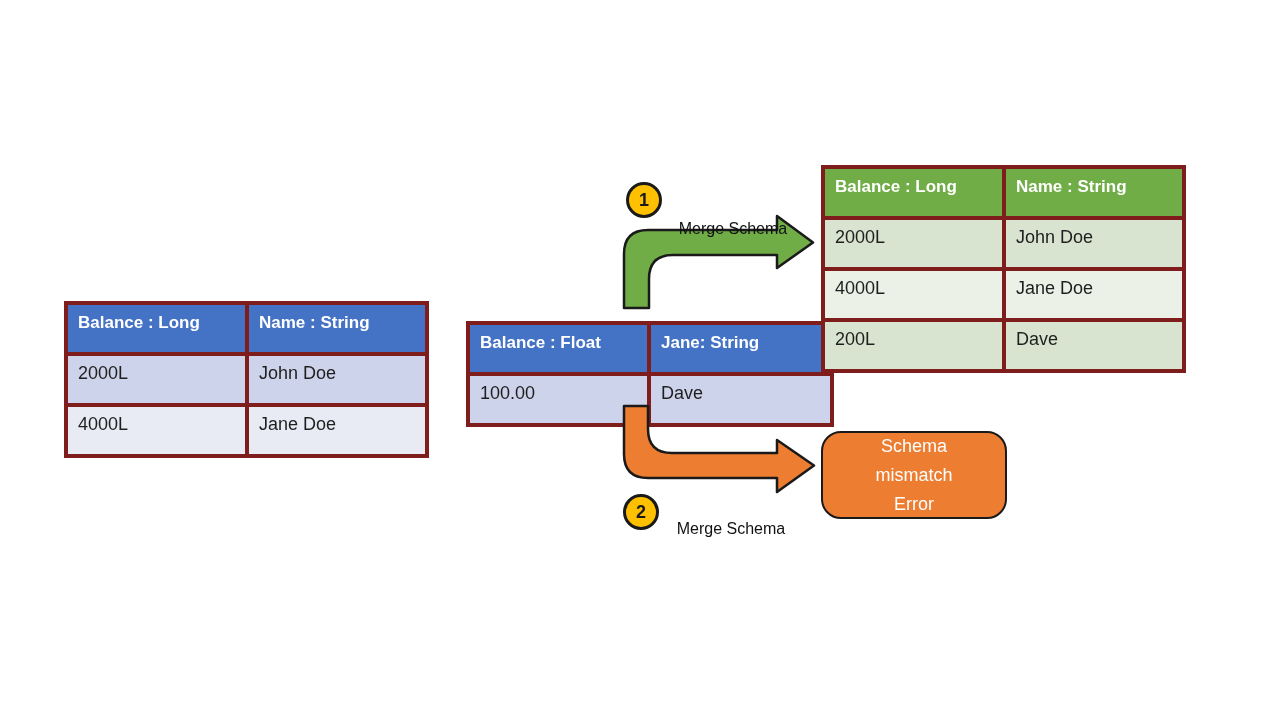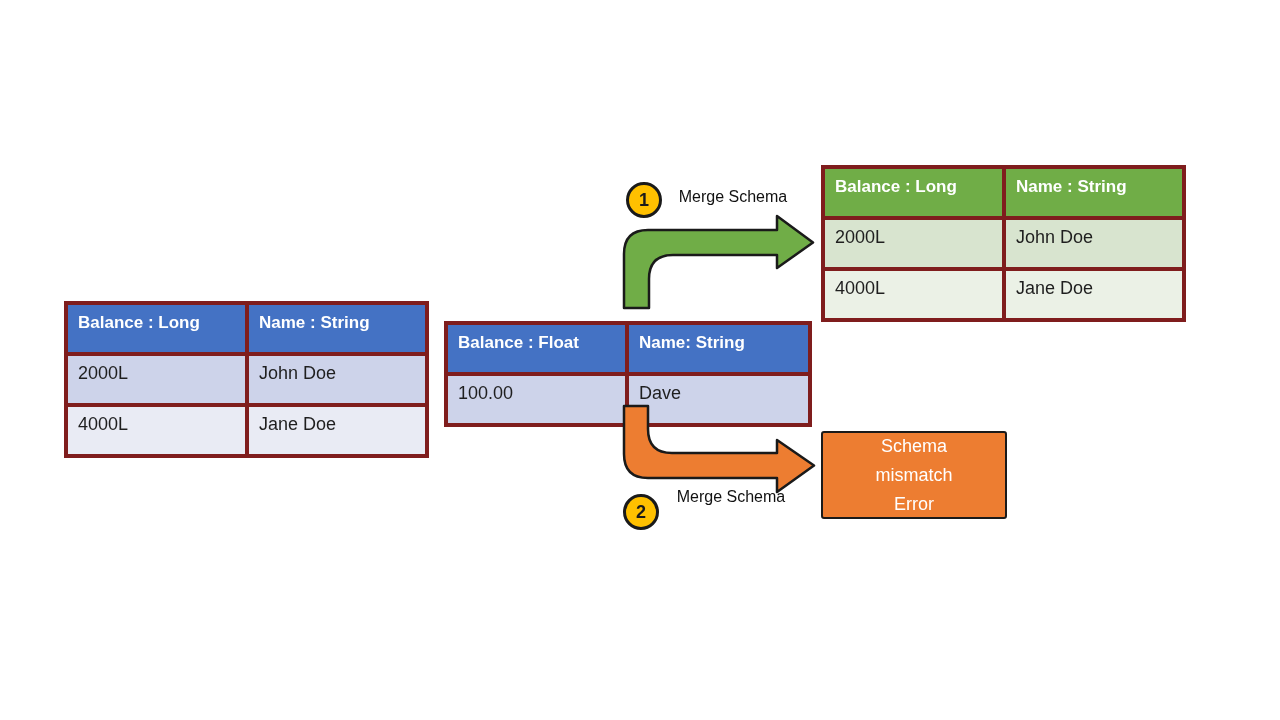--- a/index.html
+++ b/index.html
@@ -42,21 +42,21 @@
     height: 35px;
   }
   .dtable.blue th { background: var(--blue-header); }
   .dtable.blue tr.ra td { background: var(--blue-row-a); }
   .dtable.blue tr.rb td { background: var(--blue-row-b); }
   .dtable.green th { background: var(--green-header); }
   .dtable.green tr.ra td { background: var(--green-row-a); }
   .dtable.green tr.rb td { background: var(--green-row-b); }
 
   #table-source-long   { left: 64px;  top: 301px; }
-  #table-incoming-float{ left: 444px; top: 321px; }
+  #table-incoming-float{ left: 466px; top: 321px; }
   #table-merged-result { left: 821px; top: 165px; }
 
   
   .arrow { position: absolute; }
   #arrow-merge-enabled  { left: 616px; top: 212px; }
   #arrow-merge-disabled { left: 616px; top: 404px; }
   .arrow path {
     stroke: var(--ink);
     stroke-width: 2.5;
     stroke-linejoin: round;
@@ -84,34 +84,34 @@
 
   
   .steplabel {
     position: absolute;
     width: 168px;
     text-align: center;
     font-size: 16px;
     line-height: 22px;
     color: #111111;
   }
-  .steplabel span { display: block; }
+  .steplabel span { display: block; margin-top: 32px; }
   #label-step-1 { left: 649px; top: 186px; }
   #label-step-2 { left: 647px; top: 486px; }
 
   
   .errbox {
     position: absolute;
     left: 821px;
     top: 431px;
     width: 182px;
     height: 84px;
     background: var(--arrow-orange);
     border: 2.5px solid var(--ink);
-    border-radius: 3px;
+    border-radius: 20px;
     color: #ffffff;
     display: flex;
     flex-direction: column;
     align-items: center;
     justify-content: center;
     font-size: 18px;
     line-height: 29px;
     text-align: center;
   }
   .errbox span { display: block; }
@@ -143,21 +143,21 @@
     </table>
 
   <table class="dtable blue" id="table-incoming-float">
     <colgroup>
         <col style="width:181px">
         <col style="width:183px">
       </colgroup>
     <tbody>
         <tr>
       <th>Balance : Float</th>
-      <th>Name: String</th>
+      <th>Jane: String</th>
     </tr>
     <tr class="ra">
       <td>100.00</td>
       <td>Dave</td>
     </tr>
   </tbody>
     </table>
 
   <table class="dtable green" id="table-merged-result">
     <colgroup>
@@ -170,20 +170,24 @@
       <th>Name : String</th>
     </tr>
     <tr class="ra">
       <td>2000L</td>
       <td>John Doe</td>
     </tr>
     <tr class="rb">
       <td>4000L</td>
       <td>Jane Doe</td>
     </tr>
+    <tr class="ra">
+      <td>200L</td>
+      <td>Dave</td>
+    </tr>
   </tbody>
     </table>
 
   <svg class="arrow" id="arrow-merge-enabled" width="205" height="102" viewBox="0 0 205 102">
     <path d="M 8 96 L 8 42 Q 8 18 32 18 L 161 18 L 161 4 L 197 30.5 L 161 56 L 161 43 L 57 43 Q 33 43 33 67 L 33 96 Z"></path>
   </svg>
 
   <svg class="arrow" id="arrow-merge-disabled" width="205" height="100" viewBox="0 0 205 100">
     <path d="M 8 2 L 32 2 L 32 25 Q 32 49 56 49 L 161 49 L 161 36 L 198 61.5 L 161 88 L 161 74 L 32 74 Q 8 74 8 50 L 8 2 Z"></path>
   </svg>

